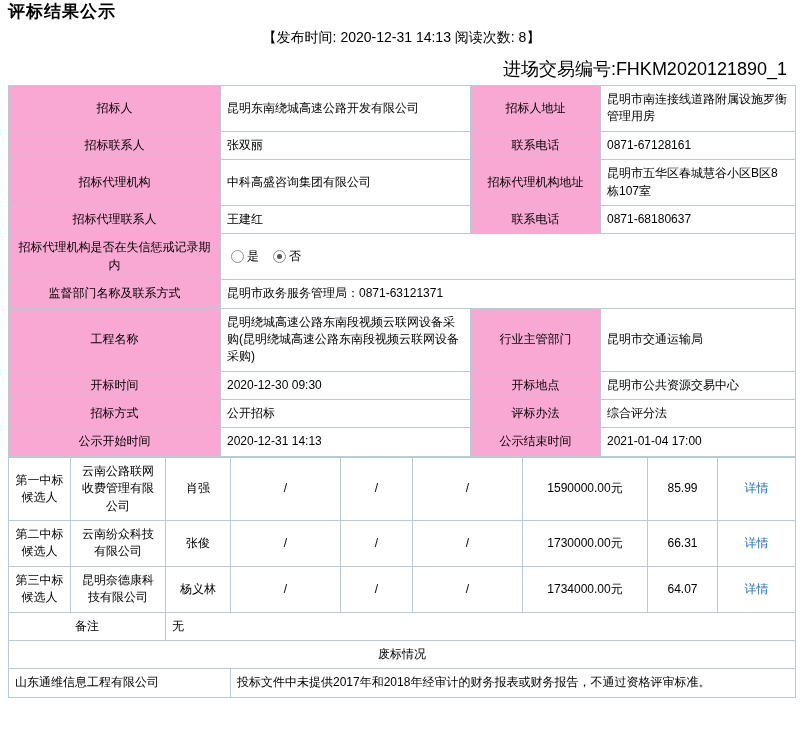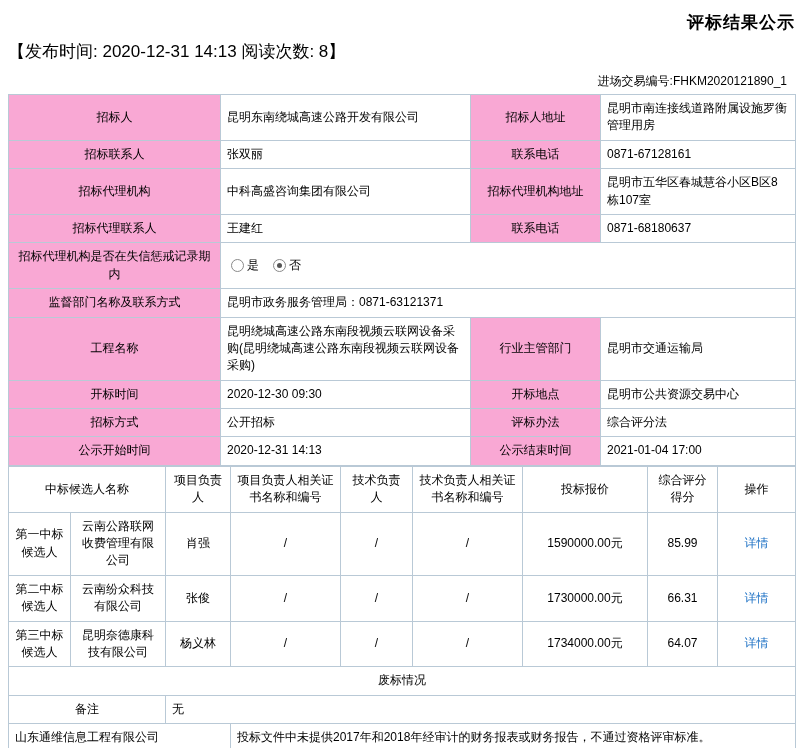--- a/index.html
+++ b/index.html
@@ -15,34 +15,35 @@
     color: #000;
   }
   .page {
     width: 803px;
     height: 748px;
     position: relative;
     box-sizing: border-box;
     padding: 0 8px;
   }
   .title {
-    text-align: right;
+    text-align: left;
     font-size: 17px;
     font-weight: bold;
     letter-spacing: 1px;
-    margin-top: 11px;
+    margin-top: 0;
     margin-bottom: 6px;
   }
   .subtitle {
-    font-size: 17px;
+    text-align: center;
+    font-size: 14px;
     margin-bottom: 10px;
   }
   .trade-no {
     text-align: right;
-    font-size: 12px;
+    font-size: 18px;
     padding-right: 8px;
     margin-bottom: 4px;
   }
   table.main {
     border-collapse: collapse;
     width: 787px;
     table-layout: fixed;
   }
   table.main td {
     border: 1px solid #b9c9d6;
@@ -198,30 +199,20 @@
       <col style="width:95px">
       <col style="width:65px">
       <col style="width:110px">
       <col style="width:72px">
       <col style="width:110px">
       <col style="width:125px">
       <col style="width:70px">
       <col style="width:78px">
     </colgroup>
     <tbody>
-      <tr class="cand-head">
-        <td colspan="2">中标候选人名称</td>
-        <td>项目负责人</td>
-        <td>项目负责人相关证书名称和编号</td>
-        <td>技术负责人</td>
-        <td>技术负责人相关证书名称和编号</td>
-        <td>投标报价</td>
-        <td>综合评分得分</td>
-        <td>操作</td>
-      </tr>
       <tr>
         <td class="center">第一中标候选人</td>
         <td class="center">云南公路联网收费管理有限公司</td>
         <td class="center">肖强</td>
         <td class="center">/</td>
         <td class="center">/</td>
         <td class="center">/</td>
         <td class="center">1590000.00元</td>
         <td class="center">85.99</td>
         <td class="center"><a class="detail-link">详情</a></td>
@@ -242,27 +233,27 @@
         <td class="center">昆明奈德康科技有限公司</td>
         <td class="center">杨义林</td>
         <td class="center">/</td>
         <td class="center">/</td>
         <td class="center">/</td>
         <td class="center">1734000.00元</td>
         <td class="center">64.07</td>
         <td class="center"><a class="detail-link">详情</a></td>
       </tr>
       <tr>
-        <td colspan="9" class="section-title">废标情况</td>
-      </tr>
-      <tr>
         <td colspan="2" class="center">备注</td>
         <td colspan="7" class="val">无</td>
       </tr>
       <tr>
+        <td colspan="9" class="section-title">废标情况</td>
+      </tr>
+      <tr>
         <td colspan="3" class="val">山东通维信息工程有限公司</td>
         <td colspan="6" class="val">投标文件中未提供2017年和2018年经审计的财务报表或财务报告，不通过资格评审标准。</td>
       </tr>
 
     </tbody>
   </table>
 
 </div>
 
 </body></html>

